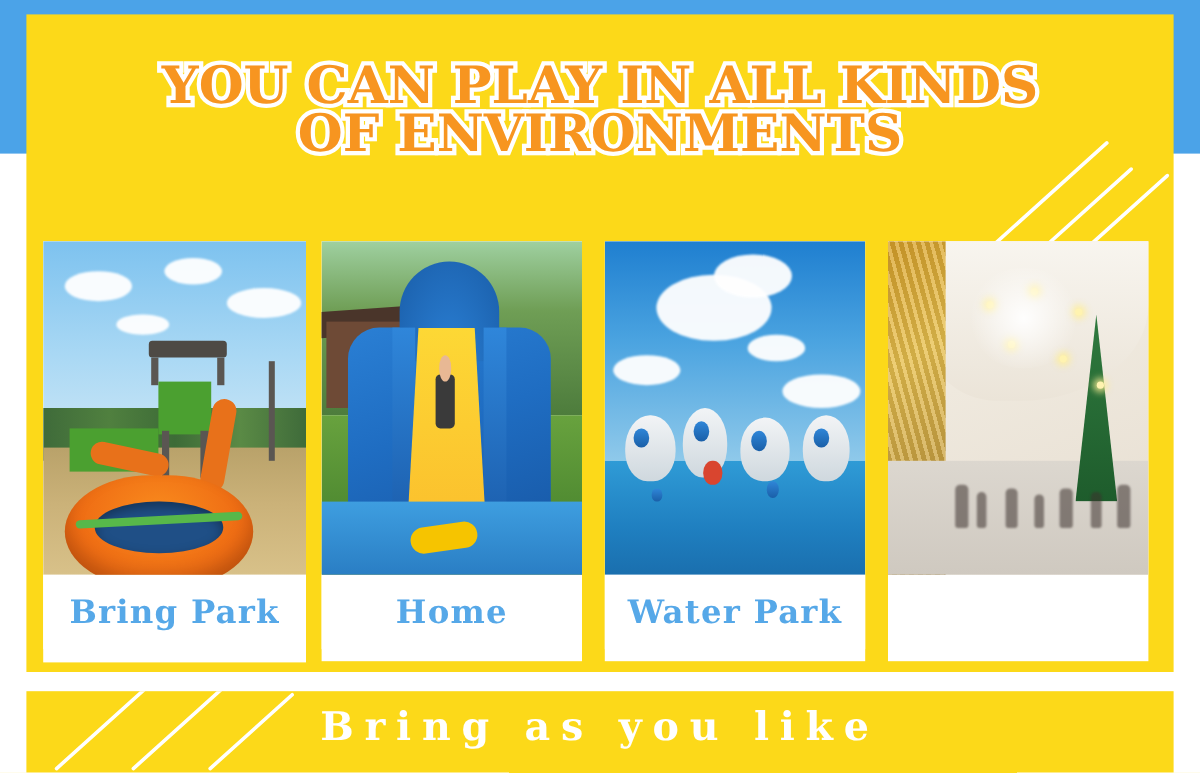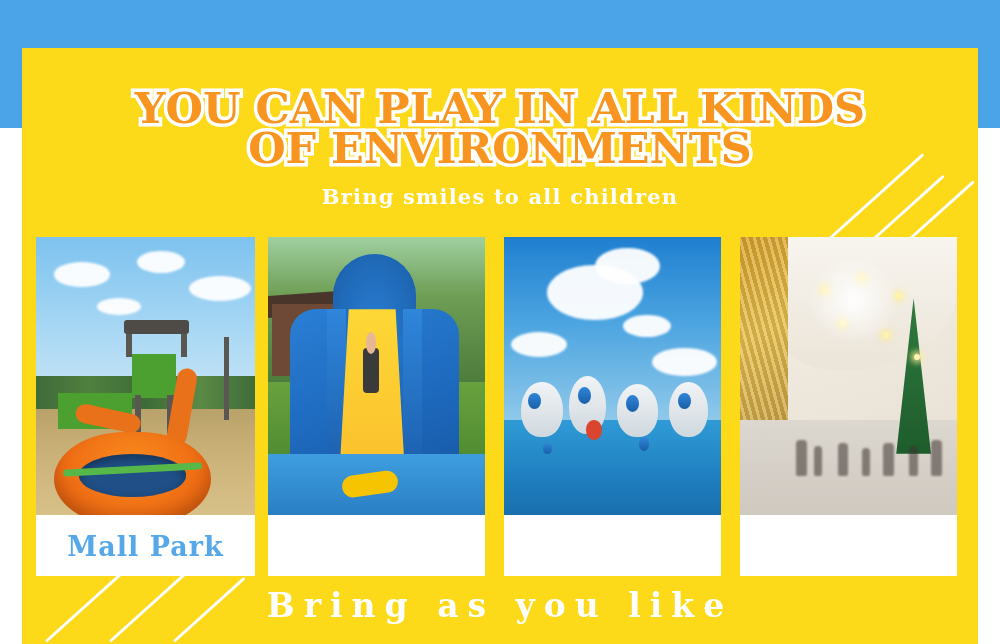--- a/index.html
+++ b/index.html
@@ -17,21 +17,20 @@
   .blue-band {
     position:absolute; left:0; top:0; width:1000px; height:128px;
     background:#4ba3e8;
   }
 
   
   .yellow-panel {
     position:absolute; left:22px; top:12px; width:956px; height:548px;
     background:#fcd919;
     overflow:hidden;
-    margin-top:36px;
   }
 
   
   .bottom-band {
     position:absolute; left:22px; top:576px; width:956px; height:68px;
     background:#fcd919;
     overflow:hidden;
   }
 
   
@@ -216,21 +215,20 @@
 
   <div class="yellow-panel">
 
     <div class="stripe" style="left:790px; top:205px; width:150px; transform:rotate(-42deg);"></div>
     <div class="stripe" style="left:840px; top:200px; width:110px; transform:rotate(-42deg);"></div>
     <div class="stripe" style="left:885px; top:192px; width:90px; transform:rotate(-42deg);"></div>
 
     <div class="headline">YOU CAN PLAY IN ALL KINDS
 OF ENVIRONMENTS</div>
 
-    <div class="subtitle">Bring smiles to all children</div>
 
     <div class="card-wrap" style="left:14px; top:189px; width:219px; height:351px;">
       <div class="card-photo">
         <div class="scene">
           <div class="sky c1-sky"></div>
           <div class="cloud" style="left:8%;  top:9%;  width:26%; height:9%;"></div>
           <div class="cloud" style="left:46%; top:5%;  width:22%; height:8%;"></div>
           <div class="cloud" style="left:70%; top:14%; width:28%; height:9%;"></div>
           <div class="cloud" style="left:28%; top:22%; width:20%; height:6%;"></div>
           <div class="c1-treeline"></div>
@@ -246,41 +244,42 @@
           <div class="c1-slide" style="left:62%; top:47%; width:9%;  height:28%; transform:rotate(10deg);"></div>
           <div class="c1-slide" style="left:18%; top:62%; width:30%; height:7%; transform:rotate(12deg);"></div>
           <div class="c1-post" style="left:86%; top:36%; width:2%;  height:30%;"></div>
 
           <div class="c1-boat">
             <div class="c1-boat-inner"></div>
             <div class="c1-boat-stripe"></div>
           </div>
         </div>
       </div>
-      <div class="card-label">Mall Park</div>
+      <div class="card-label">Bring Park</div>
     </div>
 
     <div class="card-wrap" style="left:246px; top:189px; width:217px; height:350px;">
       <div class="card-photo">
         <div class="scene">
           <div class="sky c2-sky"></div>
           <div class="c2-grass"></div>
           <div class="c2-shed-roof"></div>
           <div class="c2-shed"></div>
           <div class="c2-slide-body"></div>
           <div class="c2-arch"></div>
           <div class="c2-ramp-rail" style="left:27%;"></div>
           <div class="c2-ramp-rail" style="left:62%;"></div>
           <div class="c2-ramp"></div>
           <div class="c2-kid-body"></div>
           <div class="c2-kid-head"></div>
           <div class="c2-pool"></div>
           <div class="c2-tube"></div>
         </div>
       </div>
+      <div class="card-label">Home</div>
     </div>
 
     <div class="card-wrap" style="left:482px; top:189px; width:217px; height:350px;">
       <div class="card-photo">
         <div class="scene">
           <div class="sky c3-sky"></div>
           <div class="cloud" style="left:20%; top:10%; width:44%; height:20%;"></div>
           <div class="cloud" style="left:42%; top:4%;  width:30%; height:13%;"></div>
           <div class="cloud" style="left:3%;  top:34%; width:26%; height:9%;"></div>
           <div class="cloud" style="left:68%; top:40%; width:30%; height:10%;"></div>
@@ -292,20 +291,21 @@
           <div class="c3-float" style="left:76%; top:52%; width:18%; height:20%;"></div>
           <div class="c3-blue" style="left:11%; top:56%; width:6%;  height:6%;"></div>
           <div class="c3-blue" style="left:34%; top:54%; width:6%;  height:6%;"></div>
           <div class="c3-blue" style="left:56%; top:57%; width:6%;  height:6%;"></div>
           <div class="c3-blue" style="left:80%; top:56%; width:6%;  height:6%;"></div>
           <div class="c3-red" style="left:38%; top:66%; width:7%;  height:7%;"></div>
           <div class="c3-blue" style="left:62%; top:72%; width:5%;  height:5%;"></div>
           <div class="c3-blue" style="left:18%; top:74%; width:4%;  height:4%;"></div>
         </div>
       </div>
+      <div class="card-label">Water Park</div>
     </div>
 
     <div class="card-wrap" style="left:718px; top:189px; width:217px; height:350px;">
       <div class="card-photo">
         <div class="scene">
           <div class="c4-bg"></div>
           <div class="c4-ceiling"></div>
           <div class="c4-gold">
               <div class="c4-gold-texture"></div>
             </div>

